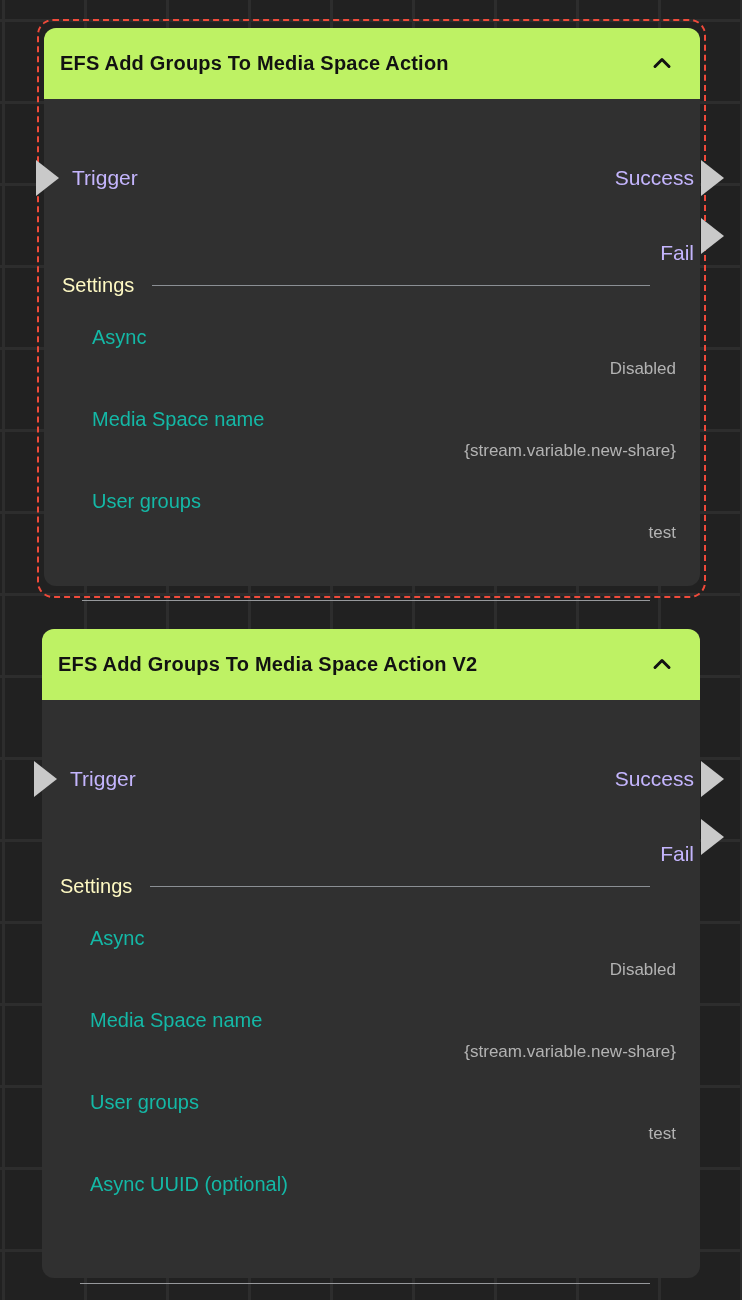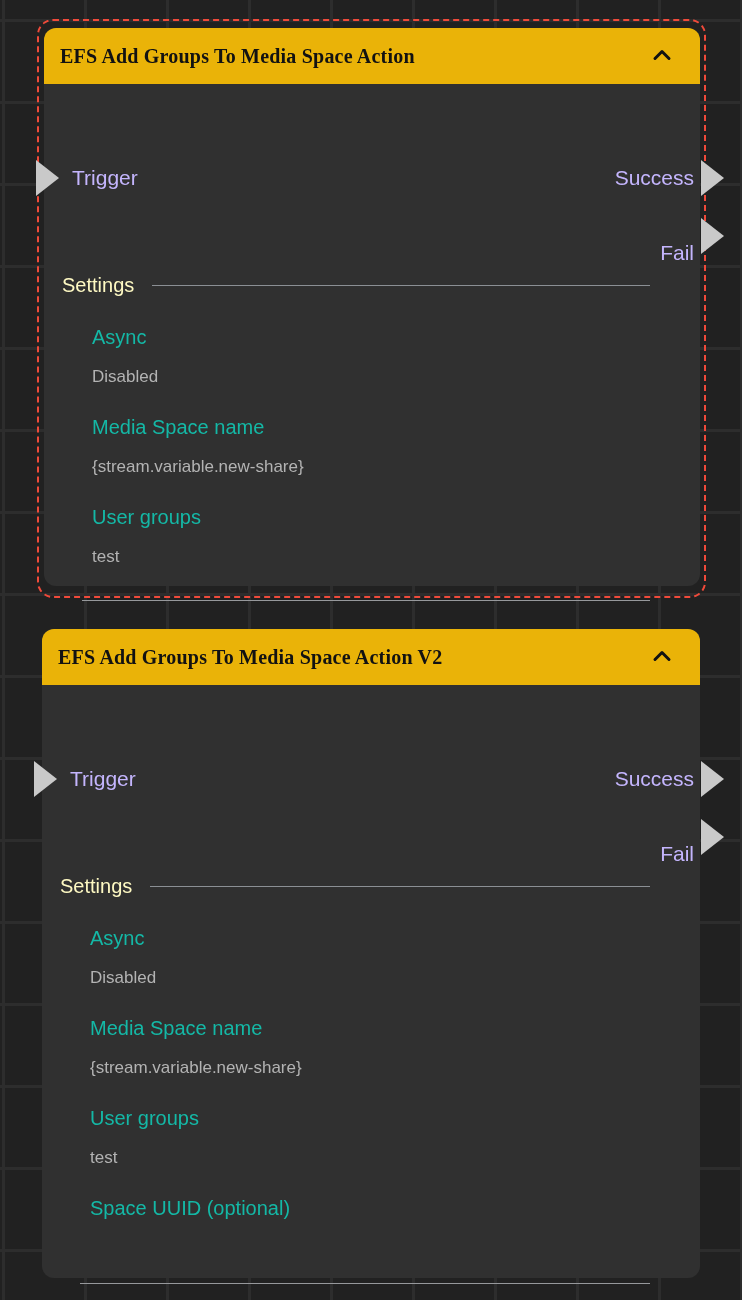--- a/index.html
+++ b/index.html
@@ -22,24 +22,23 @@
     pointer-events:none;
   }
 
   .node {
     position:absolute; background:#303030; border-radius:12px;
   }
   .node-1 { left:44px; top:28px;  width:656px; height:558px; }
   .node-2 { left:42px; top:629px; width:658px; height:649px; }
 
   .node-header {
-    height:56px; background:#eab308; border-radius:12px 12px 0 0;
+    height:71px; background:#bef264; border-radius:12px 12px 0 0;
     display:flex; align-items:center; justify-content:space-between;
     padding:0 24px 0 16px;
-    font-family:Liberation Serif, serif;
   }
   .node-title {
     color:#121212; font-size:20px; font-weight:700; letter-spacing:.2px;
     white-space:nowrap; overflow:hidden;
   }
   .collapse-btn {
     background:none; border:none; cursor:pointer; display:flex;
     align-items:center; padding:4px;
   }
 
@@ -65,21 +64,21 @@
   .settings-row {
     position:absolute; top:186px; left:18px; right:50px; height:30px;
     display:flex; align-items:center; gap:18px;
   }
   .settings-label { color:#fef9c3; font-size:20px; white-space:nowrap; }
   .settings-line { flex:1; height:1px; background:#8b8f94; }
 
   .fields { position:absolute; top:240px; left:48px; right:24px; }
   .field { margin-bottom:26px; }
   .field-label { color:#14b8a6; font-size:20px; line-height:26px; }
-  .field-value { color:#b3b3b3; font-size:17px; line-height:22px; margin-top:16px; }
+  .field-value { color:#b3b3b3; font-size:17px; line-height:22px; margin-top:8px;text-align:right; }
 
   .footer-divider {
     position:absolute; left:38px; right:50px; height:1px; background:#96989b;
   }
   .fd-1 { top:516px; }
   .fd-2 { top:598px; }
 </style>
 </head>
 <body>
 
@@ -161,21 +160,21 @@
         </div>
         <div class="field">
           <div class="field-label">Media Space name</div>
           <div class="field-value">{stream.variable.new-share}</div>
         </div>
         <div class="field">
           <div class="field-label">User groups</div>
           <div class="field-value">test</div>
         </div>
         <div class="field">
-          <div class="field-label">Space UUID (optional)</div>
+          <div class="field-label">Async UUID (optional)</div>
           <div class="field-value"></div>
         </div>
       </div>
       <div class="footer-divider fd-2"></div>
     </div>
     <div class="arrow arrow-in"></div>
     <div class="arrow arrow-success"></div>
     <div class="arrow arrow-fail"></div>
   </div>
 

